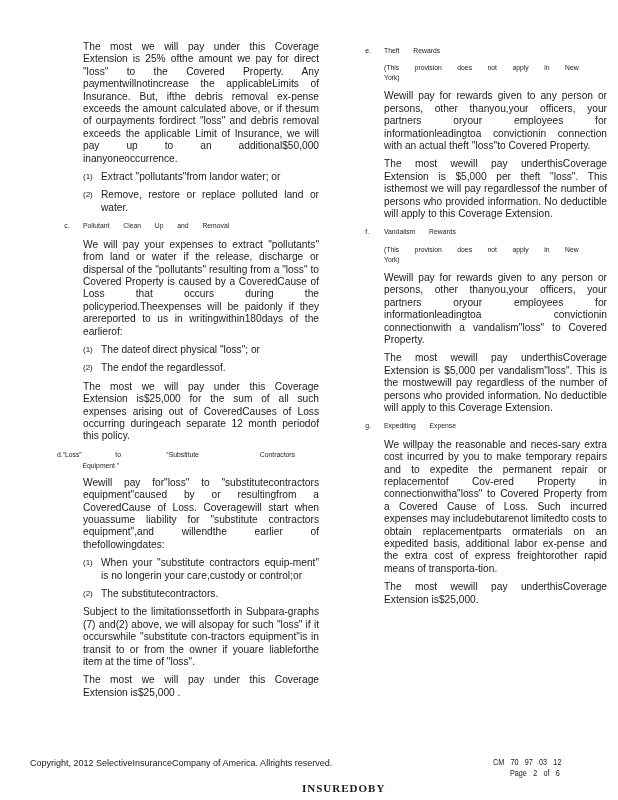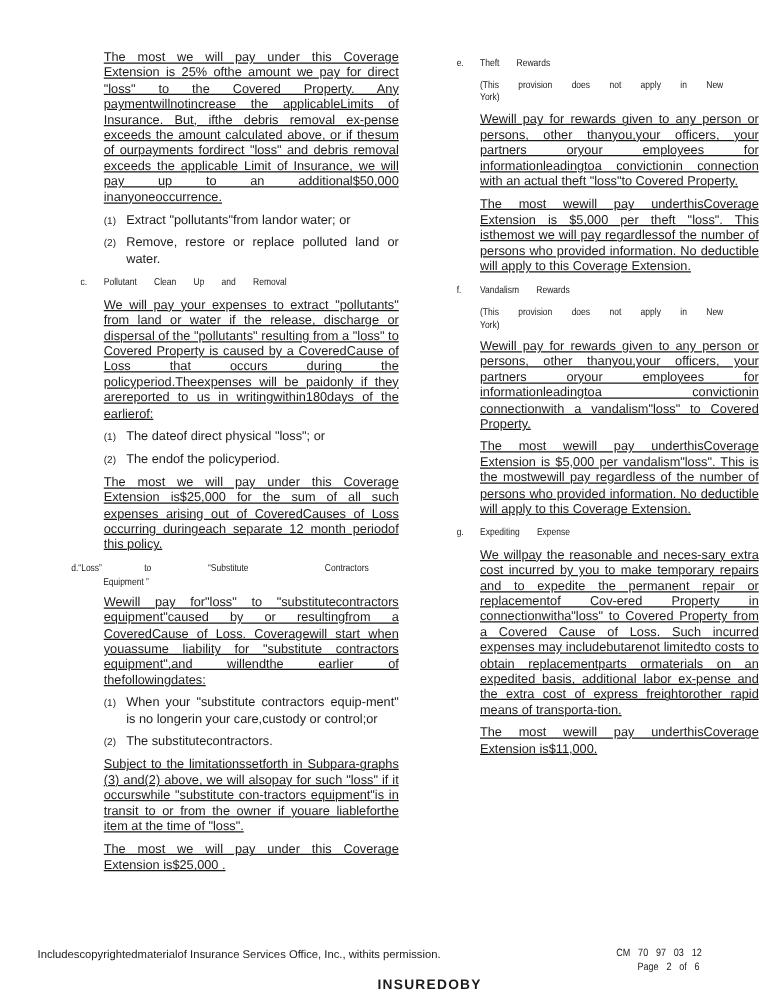--- a/index.html
+++ b/index.html
@@ -1,32 +1,32 @@
 <!DOCTYPE html>
 <html><head>
   <meta charset="utf-8">
   <style>
     html, body { margin: 0; padding: 0; background: #ffffff; }
     body { width: 618px; height: 800px; position: relative; overflow: hidden; color: #1a1a1a;
       font-family: "Liberation Sans", sans-serif; }
     .col { position: absolute; font-size: 10.2px; line-height: 12.4px; }
     .col-left { left: 83px; top: 41px; width: 236px; }
     .col-right { left: 384px; top: 41px; width: 223px; }
-    p { margin: 0 0 6px 0; text-align: justify; text-decoration: underline; }
+    p { margin: 0 0 6px 0; text-align: justify; }
     .heading { font-family: "Liberation Sans", sans-serif; font-size: 8px; transform: scaleX(0.85);
       transform-origin: left center; white-space: nowrap; word-spacing: 14px; margin: 4px 0 6px 0; position: relative; }
     .heading .letter { position: absolute; left: -22px; word-spacing: 0; }
     .col-right .heading .letter { left: -22px; }
     .note { font-size: 8px; line-height: 10px; transform: scaleX(0.85); transform-origin: left top; word-spacing: 16px; width: 260px; margin: 0 0 7px 0; }
     .item { position: relative; padding-left: 18px; margin: 0 0 6px 0; text-align: justify; }
     .item .num { position: absolute; left: 0; top: 0; font-size: 8px; }
     .footer-left { position: absolute; left: 30px; top: 757px; font-size: 9px; line-height: 12px; }
     .footer-right { position: absolute; left: 493px; top: 757px; font-size: 8.5px; line-height: 11px; transform: scaleX(0.85); transform-origin: left top; word-spacing: 5px; }
     .footer-right .page { padding-left: 20px; }
-    .watermark { position: absolute; left: 302px; top: 782px; font-family: Liberation Sans, sans-serif; font-weight: bold; font-size: 11px; letter-spacing: 1px; }
+    .watermark { position: absolute; left: 302px; top: 782px; font-family: Liberation Serif, serif; font-weight: bold; font-size: 11px; letter-spacing: 1px; }
     .dheading { font-size: 8px; transform: scaleX(0.85); transform-origin: left center; margin: 4px 0 6px -26px; position: relative; line-height: 11px; }
     .dheading .row1 { white-space: nowrap; }
     .dheading .row1 span { display: inline-block; }
     .dheading .row2 { padding-left: 30px; }
   </style>
 </head>
 <body>
 
 <div class="col col-left">
   <p>The most we will pay under this Coverage Extension is 25% ofthe amount we pay for direct "loss" to the Covered Property. Any paymentwillnotincrease the applicableLimits of Insurance. But, ifthe debris removal ex-pense exceeds the amount calculated above, or if thesum of ourpayments fordirect "loss" and debris removal exceeds the applicable Limit of Insurance, we will pay up to an additional$50,000 inanyoneoccurrence.</p>
@@ -43,40 +43,40 @@
     <span class="letter">c.</span>
     <span>Pollutant Clean Up and Removal</span>
   </div>
   <p>We will pay your expenses to extract "pollutants" from land or water if the release, discharge or dispersal of the "pollutants" resulting from a "loss" to Covered Property is caused by a CoveredCause of Loss that occurs during the policyperiod.Theexpenses will be paidonly if they arereported to us in writingwithin180days of the earlierof:</p>
   <div class="item">
     <span class="num">(1)</span>
     <span>The dateof direct physical "loss"; or</span>
   </div>
   <div class="item">
     <span class="num">(2)</span>
-    <span>The endof the policyperiod.</span>
+    <span>The endof the regardlessof.</span>
   </div>
   <p>The most we will pay under this Coverage Extension is$25,000 for the sum of all such expenses arising out of CoveredCauses of Loss occurring duringeach separate 12 month periodof this policy.</p>
 
   <div class="dheading">
     <div class="row1">
       <span>d.</span><span style="width:62px">“Loss”</span><span style="width:60px">to</span><span style="width:110px">“Substitute</span><span>Contractors</span>
     </div>
     <div class="row2">Equipment ”</div>
   </div>
   <p>Wewill pay for"loss" to "substitutecontractors equipment"caused by or resultingfrom a CoveredCause of Loss. Coveragewill start when youassume liability for "substitute contractors equipment",and willendthe earlier of thefollowingdates:</p>
   <div class="item">
     <span class="num">(1)</span>
     <span>When your "substitute contractors equip-ment" is no longerin your care,custody or control;or</span>
   </div>
   <div class="item">
     <span class="num">(2)</span>
     <span>The substitutecontractors.</span>
   </div>
-  <p>Subject to the limitationssetforth in Subpara-graphs (3) and(2) above, we will alsopay for such "loss" if it occurswhile "substitute con-tractors equipment"is in transit to or from the owner if youare liableforthe item at the time of "loss".</p>
+  <p>Subject to the limitationssetforth in Subpara-graphs (7) and(2) above, we will alsopay for such "loss" if it occurswhile "substitute con-tractors equipment"is in transit to or from the owner if youare liableforthe item at the time of "loss".</p>
   <p>The most we will pay under this Coverage Extension is$25,000 .</p>
 </div>
 
 <div class="col col-right">
   <div class="heading">
     <span class="letter">e.</span>
     <span>Theft Rewards</span>
   </div>
   <div class="note">(This provision does not apply in New York)</div>
   <p>Wewill pay for rewards given to any person or persons, other thanyou,your officers, your partners oryour employees for informationleadingtoa convictionin connection with an actual theft "loss"to Covered Property.</p>
@@ -88,25 +88,25 @@
   </div>
   <div class="note">(This provision does not apply in New York)</div>
   <p>Wewill pay for rewards given to any person or persons, other thanyou,your officers, your partners oryour employees for informationleadingtoa convictionin connectionwith a vandalism"loss" to Covered Property.</p>
   <p>The most wewill pay underthisCoverage Extension is $5,000 per vandalism"loss". This is the mostwewill pay regardless of the number of persons who provided information. No deductible will apply to this Coverage Extension.</p>
 
   <div class="heading">
     <span class="letter">g.</span>
     <span>Expediting Expense</span>
   </div>
   <p>We willpay the reasonable and neces-sary extra cost incurred by you to make temporary repairs and to expedite the permanent repair or replacementof Cov-ered Property in connectionwitha"loss" to Covered Property from a Covered Cause of Loss. Such incurred expenses may includebutarenot limitedto costs to obtain replacementparts ormaterials on an expedited basis, additional labor ex-pense and the extra cost of express freightorother rapid means of transporta-tion.</p>
-  <p>The most wewill pay underthisCoverage Extension is$11,000.</p>
+  <p>The most wewill pay underthisCoverage Extension is$25,000.</p>
 </div>
 
 <div class="footer-left">
-  <div>Includescopyrightedmaterialof Insurance Services Office, Inc., withits permission.</div>
+  <div>Copyright, 2012 SelectiveInsuranceCompany of America. Allrights reserved.</div>
 </div>
 
 <div class="footer-right">
   <div>CM 70 97 03 12</div>
   <div class="page">Page 2 of 6</div>
 </div>
 
 <div class="watermark">INSUREDOBY</div>
 
 </body></html>

